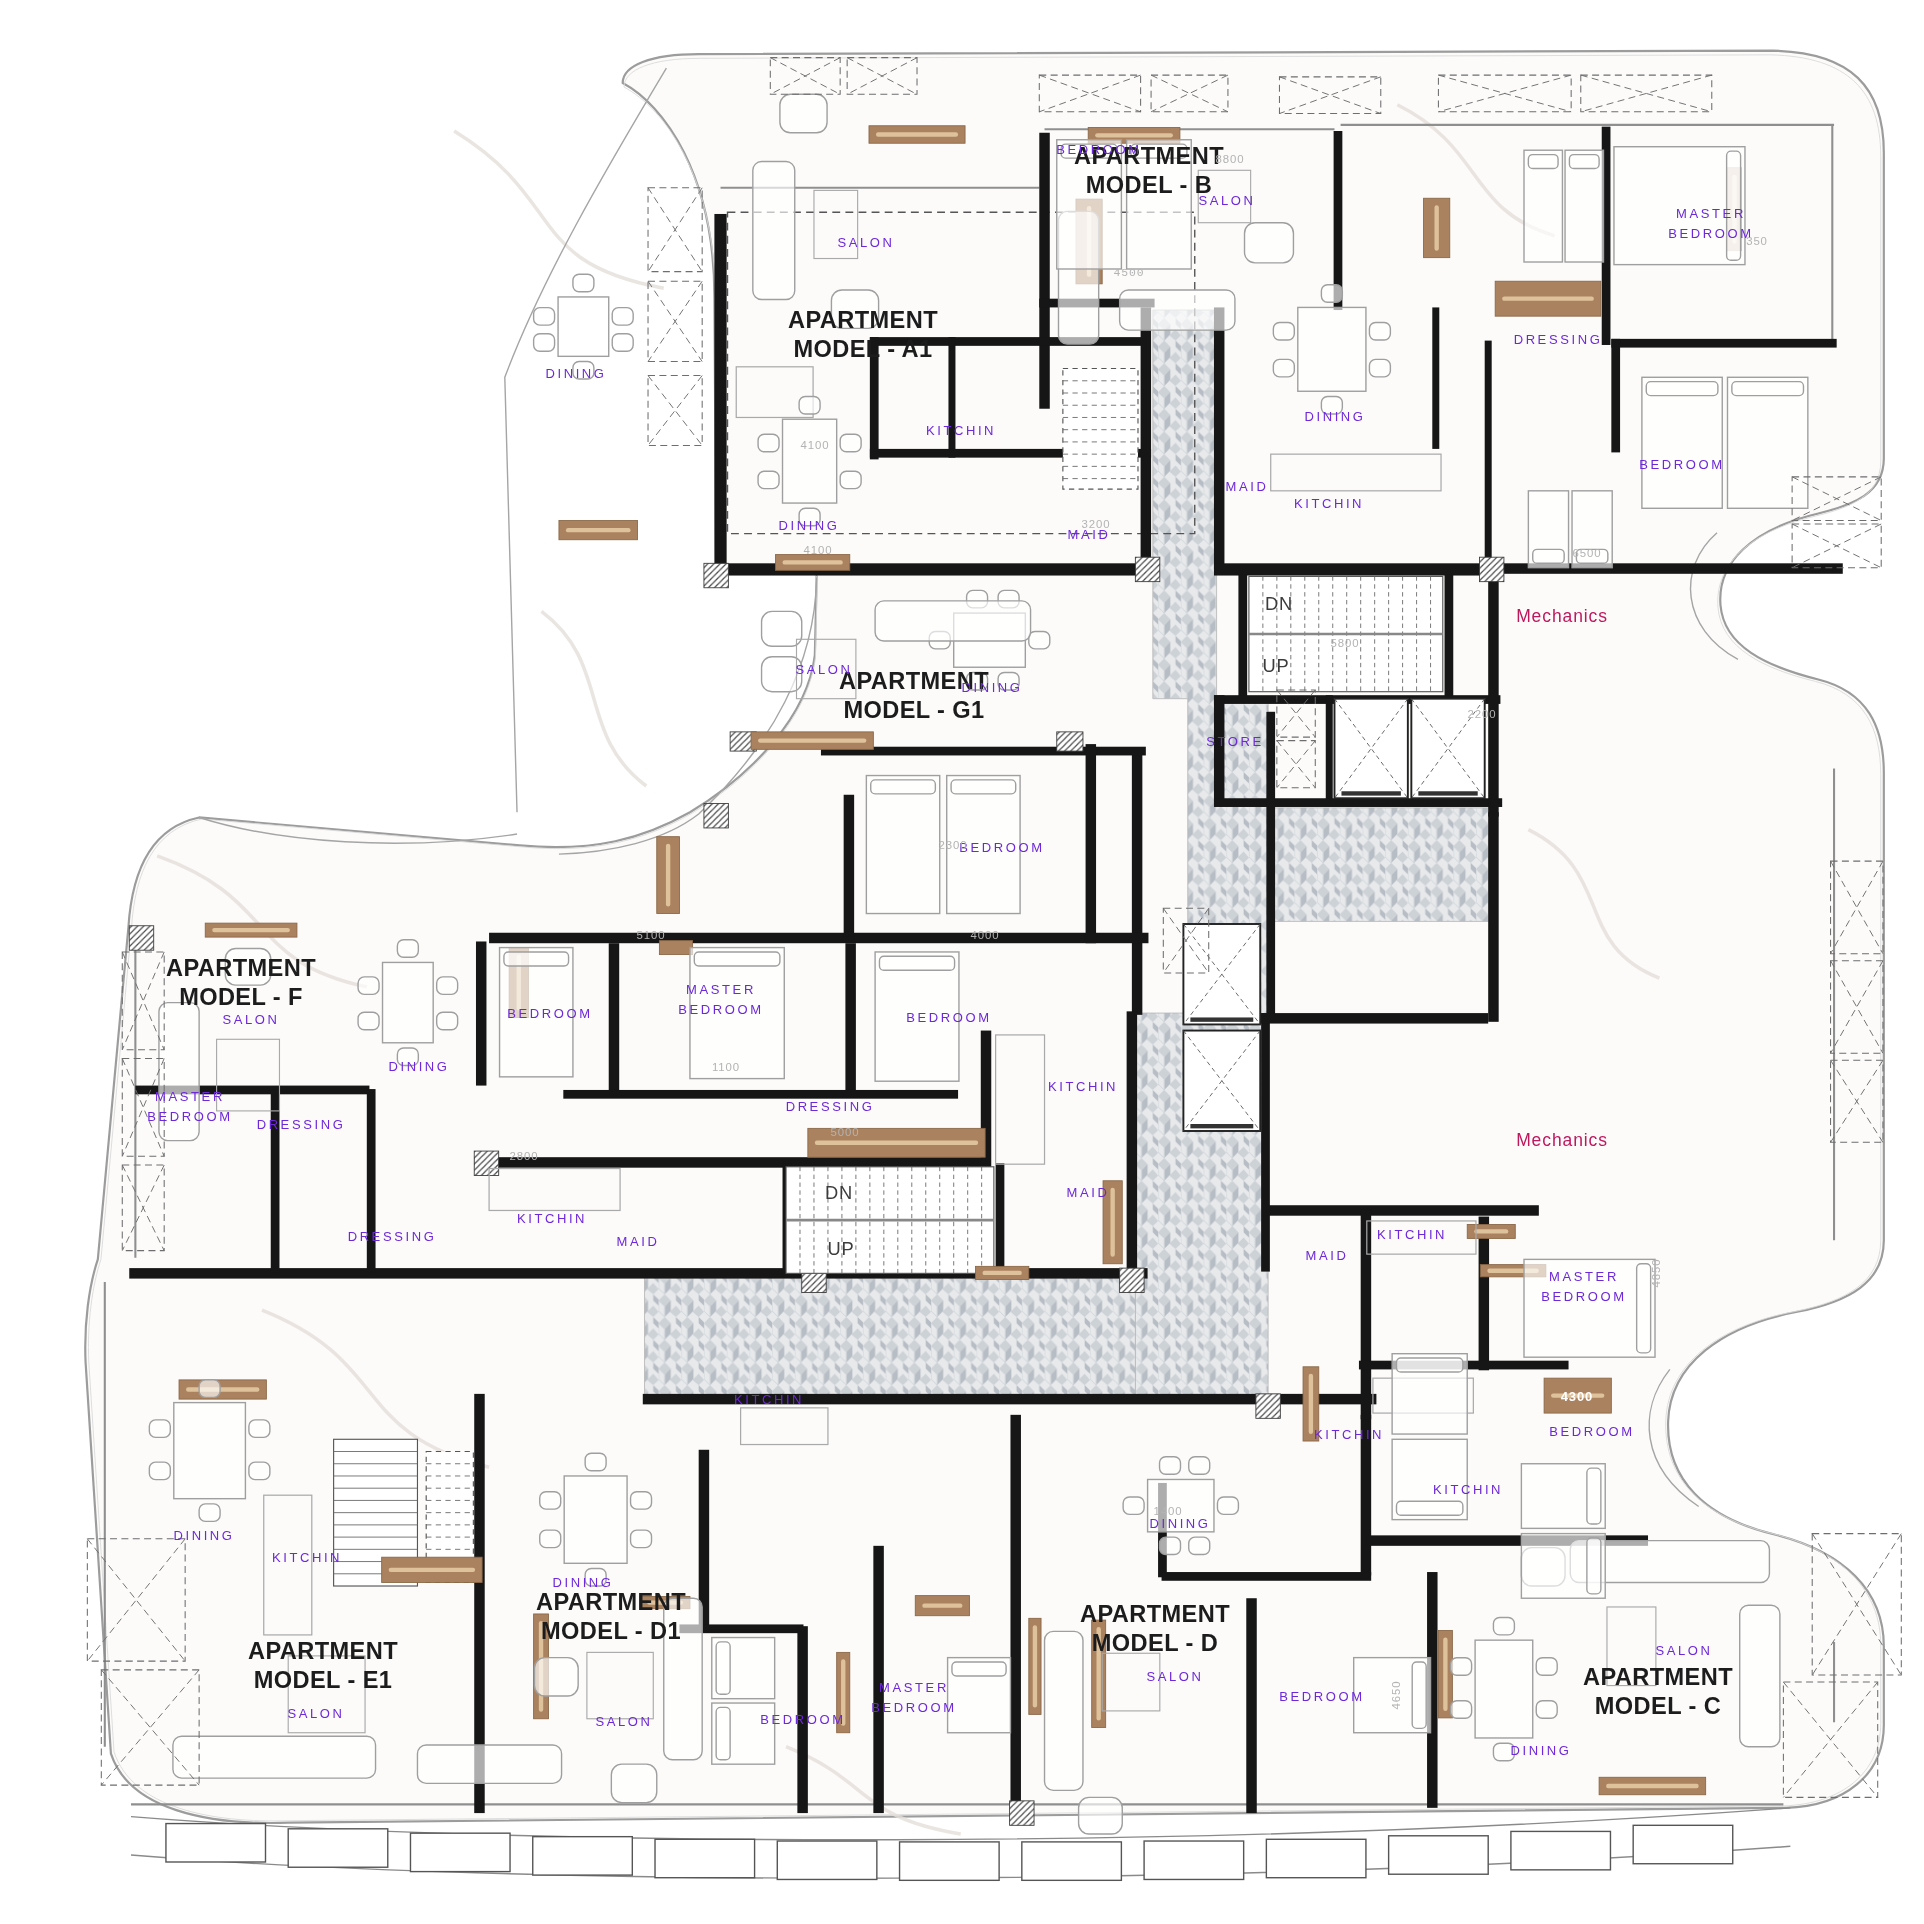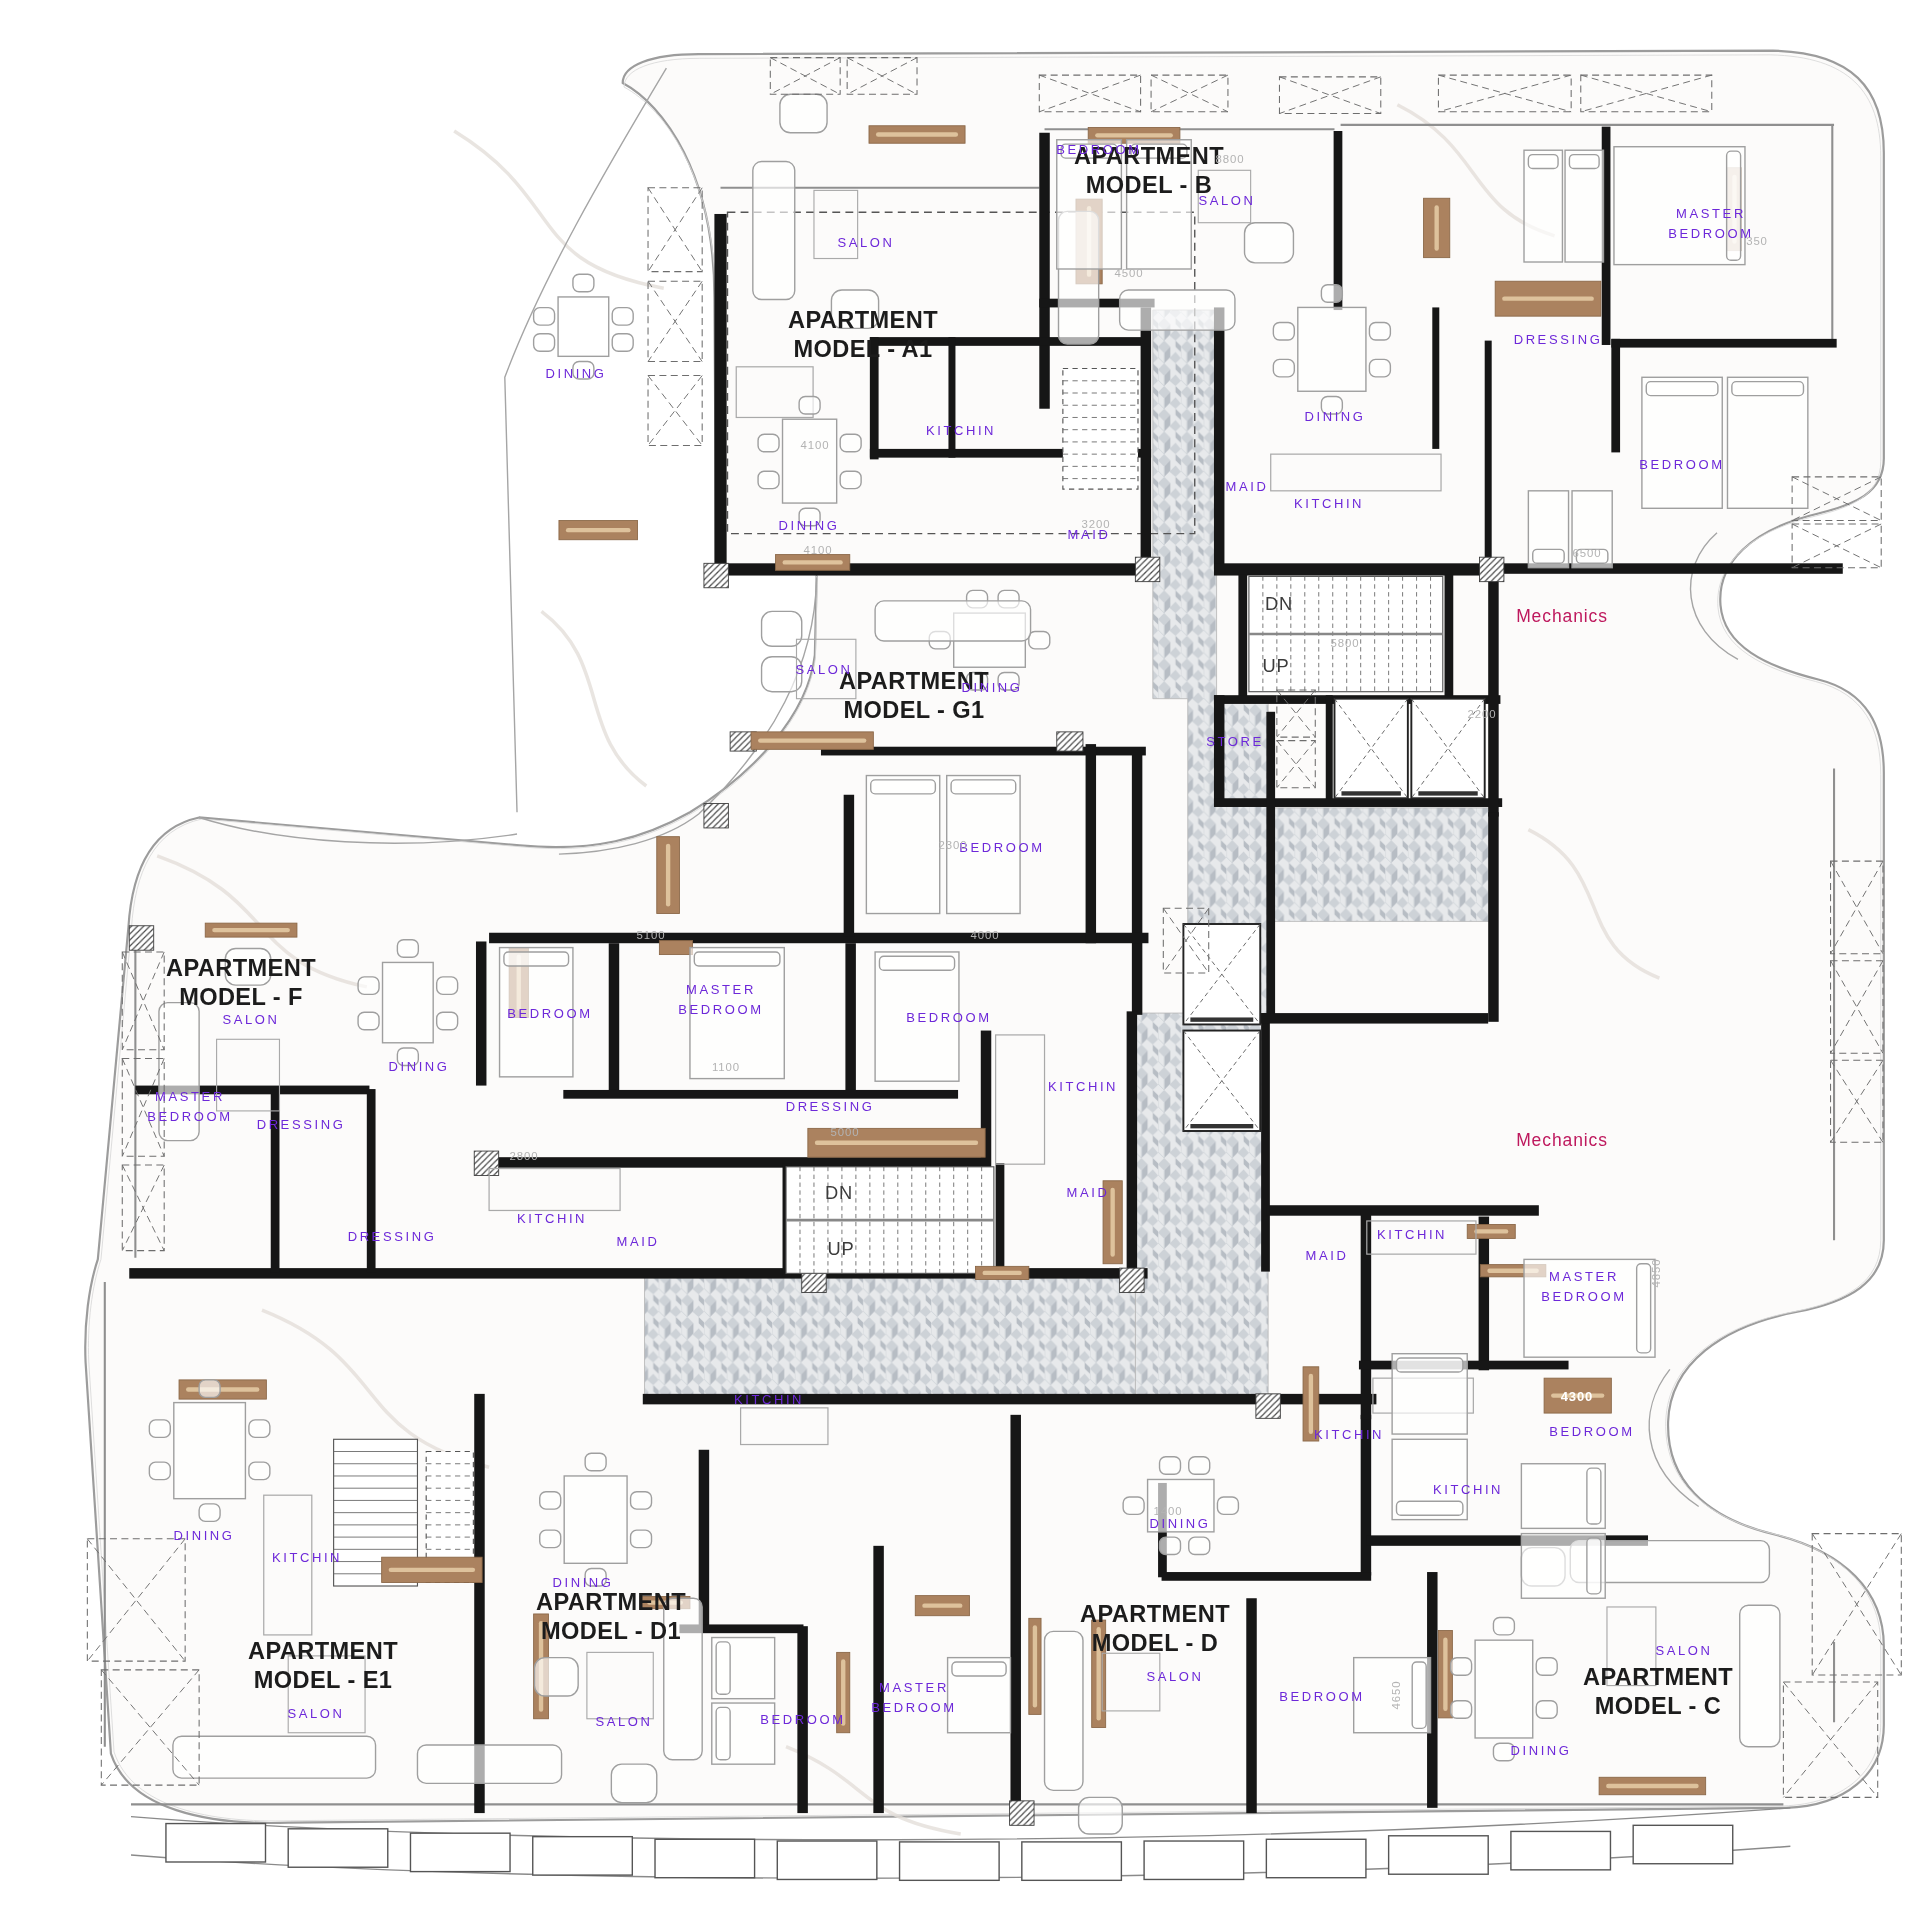--- a/index.html
+++ b/index.html
@@ -612,21 +612,21 @@
       <div class="room-label" style="left: 1684px; top: 1651px;">SALON</div>
       <div class="room-label" style="left: 1541px; top: 1751px;">DINING</div>
       <div class="core-label" style="left: 1562px; top: 616px;">Mechanics</div>
       <div class="core-label" style="left: 1562px; top: 1140px;">Mechanics</div>
       <div class="room-label" style="left: 1235px; top: 742px;">STORE</div>
       <div class="dn-label" style="left: 1263px; top: 604px;">DN</div>
       <div class="dn-label" style="left: 1260px; top: 666px;">UP</div>
       <div class="dn-label" style="left: 823px; top: 1193px;">DN</div>
       <div class="dn-label" style="left: 825px; top: 1249px;">UP</div>
       <div class="dim-label" style="left: 1230px; top: 159px;">8800</div>
-      <div class="dim-label" style="left: 1129px; top: 273px;">4500</div>
+      <div class="dim-label" style="left: 1129px; top: 273px; font-family: Liberation Mono, monospace;">4500</div>
       <div class="dim-label" style="left: 1757px; top: 241px;">350</div>
       <div class="dim-label" style="left: 815px; top: 445px;">4100</div>
       <div class="dim-label" style="left: 818px; top: 550px;">4100</div>
       <div class="dim-label" style="left: 1096px; top: 524px;">3200</div>
       <div class="dim-label" style="left: 1345px; top: 643px;">5800</div>
       <div class="dim-label" style="left: 1587px; top: 553px;">6500</div>
       <div class="dim-label" style="left: 1482px; top: 714px;">2200</div>
       <div class="dim-label" style="left: 845px; top: 1132px;">5000</div>
       <div class="dim-label" style="left: 651px; top: 935px;">5100</div>
       <div class="dim-label" style="left: 985px; top: 935px;">4000</div>

